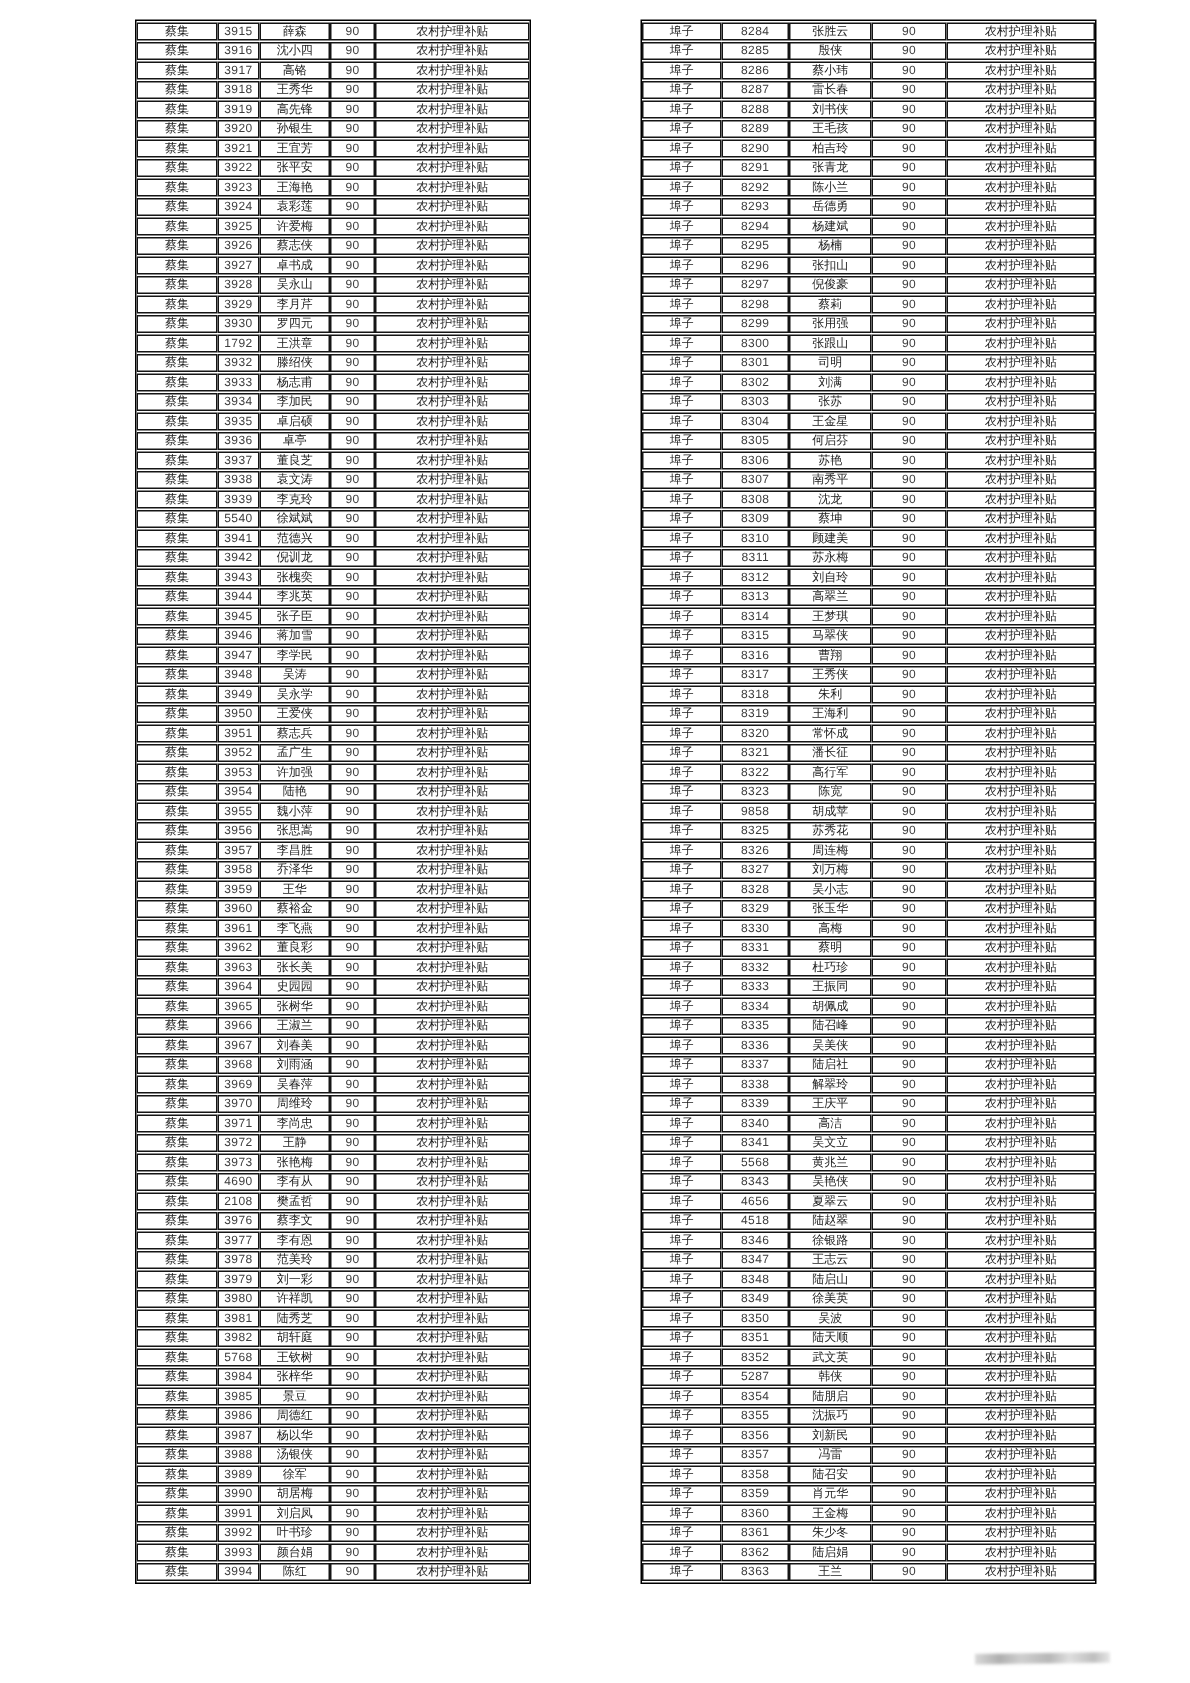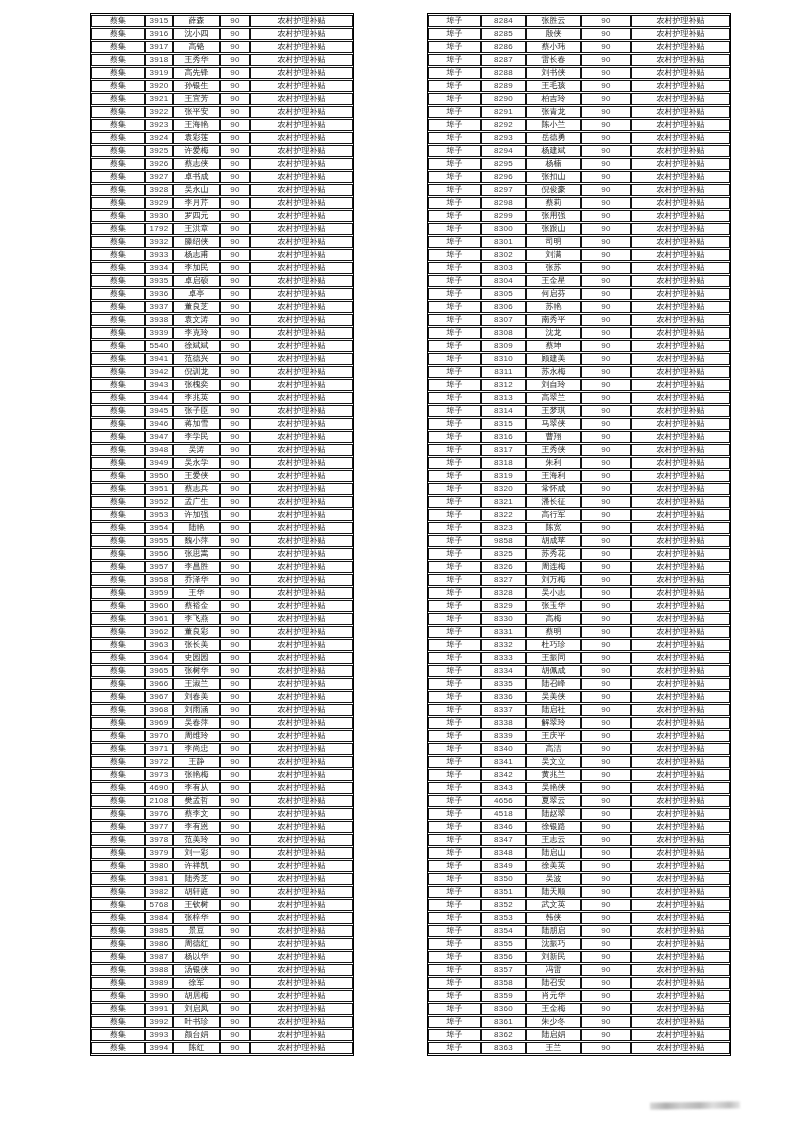--- a/index.html
+++ b/index.html
@@ -1059,21 +1059,21 @@
         </tr>
         <tr>
           <td>埠子</td>
           <td>8341</td>
           <td>吴文立</td>
           <td>90</td>
           <td>农村护理补贴</td>
         </tr>
         <tr>
           <td>埠子</td>
-          <td>8342</td>
+          <td>5568</td>
           <td>黄兆兰</td>
           <td>90</td>
           <td>农村护理补贴</td>
         </tr>
         <tr>
           <td>埠子</td>
           <td>8343</td>
           <td>吴艳侠</td>
           <td>90</td>
           <td>农村护理补贴</td>
@@ -1136,21 +1136,21 @@
         </tr>
         <tr>
           <td>埠子</td>
           <td>8352</td>
           <td>武文英</td>
           <td>90</td>
           <td>农村护理补贴</td>
         </tr>
         <tr>
           <td>埠子</td>
-          <td>8353</td>
+          <td>5287</td>
           <td>韩侠</td>
           <td>90</td>
           <td>农村护理补贴</td>
         </tr>
         <tr>
           <td>埠子</td>
           <td>8354</td>
           <td>陆朋启</td>
           <td>90</td>
           <td>农村护理补贴</td>

